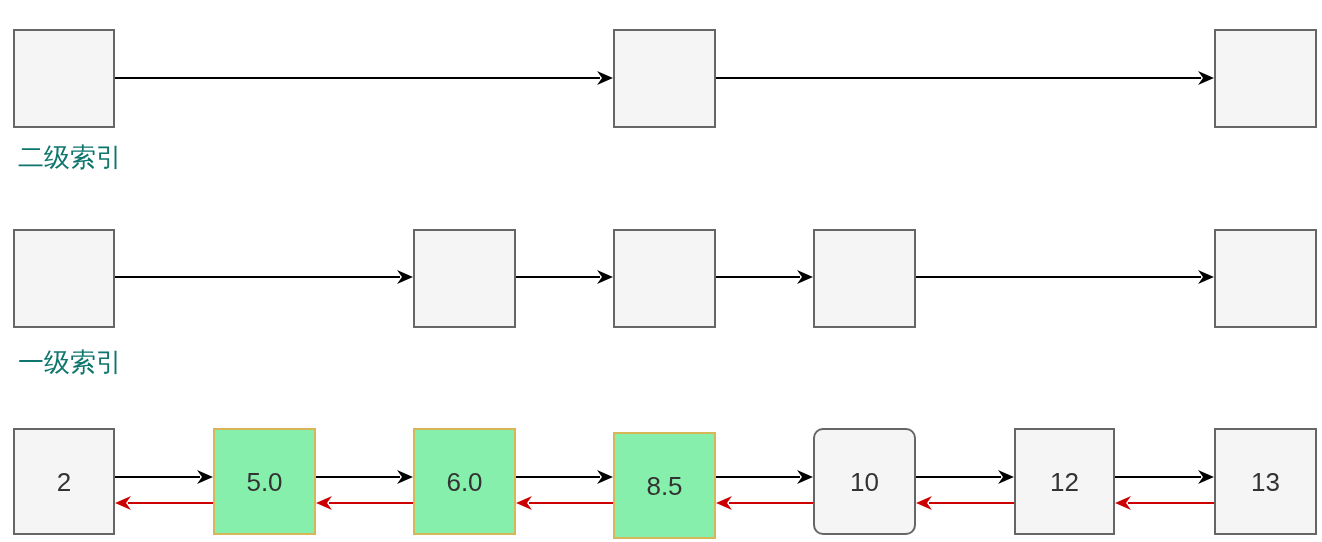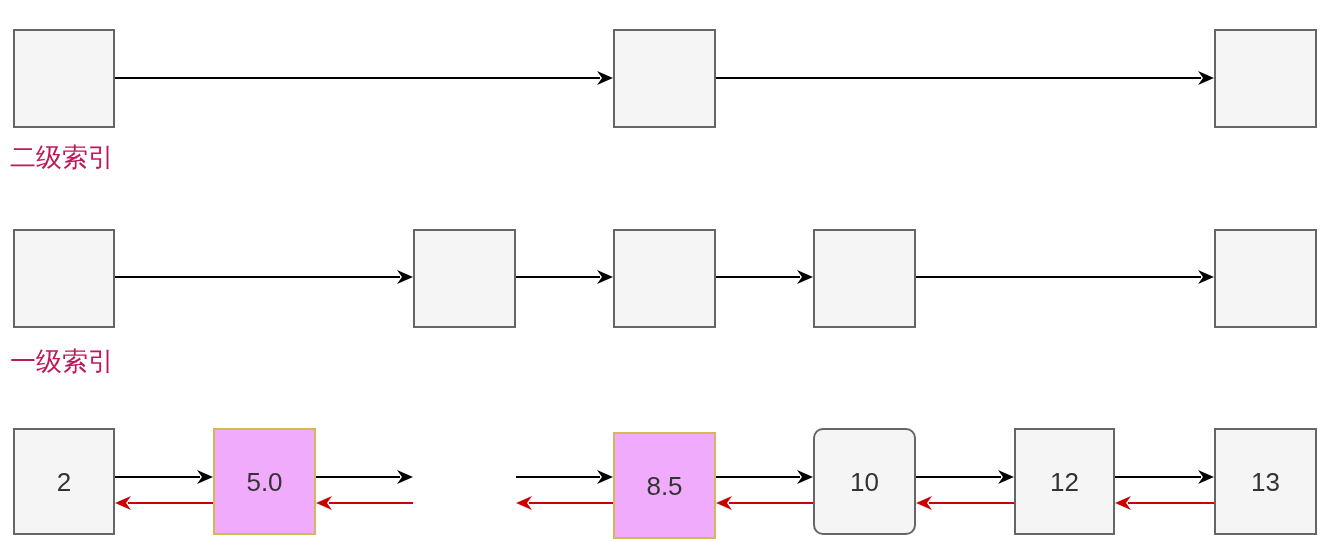--- a/index.html
+++ b/index.html
@@ -22,36 +22,37 @@
     position: absolute;
     box-sizing: border-box;
     border: 2px solid #666666;
     background: #f5f5f5;
     display: flex;
     align-items: center;
     justify-content: center;
   }
   .node.highlight {
     border-color: #d6b656;
-    background: #f0abfc;
+    background: #86efac;
   }
   .node-label {
     font-family: "Liberation Sans", "DejaVu Sans", sans-serif;
     font-size: 26px;
     line-height: 1;
     color: #333333;
     user-select: none;
   }
   .level-label {
     position: absolute;
     font-family: "Liberation Sans", "DejaVu Sans", sans-serif;
     font-size: 26px;
     line-height: 1;
-    color: #be185d;
+    color: #0f766e;
     white-space: nowrap;
+    margin-left: 8px;
   }
   .edge {
     position: absolute;
     height: 22px;
     overflow: visible;
   }
   .edge svg {
     display: block;
     overflow: visible;
   }
@@ -114,21 +115,21 @@
     </div>
     <div class="node" style="left: 613px; top: 229px; width: 103px; height: 99px;">
       <span class="node-label"></span>
     </div>
     <div class="node" style="left: 813px; top: 229px; width: 103px; height: 99px;">
       <span class="node-label"></span>
     </div>
     <div class="node" style="left: 1214px; top: 229px; width: 103px; height: 99px;">
       <span class="node-label"></span>
     </div>
-    <div class="level-label" style="left: 10px; top: 349px; font-family: Liberation Serif, serif;">一级索引</div>
+    <div class="level-label" style="left: 10px; top: 349px;">一级索引</div>
     <div class="edge" style="left: 115px; top: 466px; width: 98px; height: 22px;">
       <svg width="98" height="22" viewBox="0 0 98 22">
         <line y1="11" y2="11" x1="0" x2="85" stroke="#000000" stroke-width="2"></line>
         <path d="M 98 11 L 82 4 L 87 11 L 82 18 Z" fill="#000000"></path>
       </svg>
     </div>
     <div class="edge" style="left: 316px; top: 466px; width: 97px; height: 22px;">
       <svg width="97" height="22" viewBox="0 0 97 22">
         <line y1="11" y2="11" x1="0" x2="84" stroke="#000000" stroke-width="2"></line>
         <path d="M 97 11 L 81 4 L 86 11 L 81 18 Z" fill="#000000"></path>
@@ -193,20 +194,23 @@
         <line y1="11" y2="11" x1="99" x2="13" stroke="#cc0000" stroke-width="2"></line>
         <path d="M 0 11 L 16 4 L 11 11 L 16 18 Z" fill="#cc0000"></path>
       </svg>
     </div>
     <div class="node" style="left: 13px; top: 428px; width: 102px; height: 107px;">
       <span class="node-label">2</span>
     </div>
     <div class="node highlight" style="left: 213px; top: 428px; width: 103px; height: 107px;">
       <span class="node-label">5.0</span>
     </div>
+    <div class="node highlight" style="left: 413px; top: 428px; width: 103px; height: 107px;">
+      <span class="node-label">6.0</span>
+    </div>
     <div class="node highlight" style="left: 613px; top: 432px; width: 103px; height: 107px;">
       <span class="node-label">8.5</span>
     </div>
     <div class="node" style="left: 813px; top: 428px; width: 103px; height: 107px; border-radius: 10px;">
       <span class="node-label">10</span>
     </div>
     <div class="node" style="left: 1014px; top: 428px; width: 101px; height: 107px;">
       <span class="node-label">12</span>
     </div>
     <div class="node" style="left: 1214px; top: 428px; width: 103px; height: 107px;">

